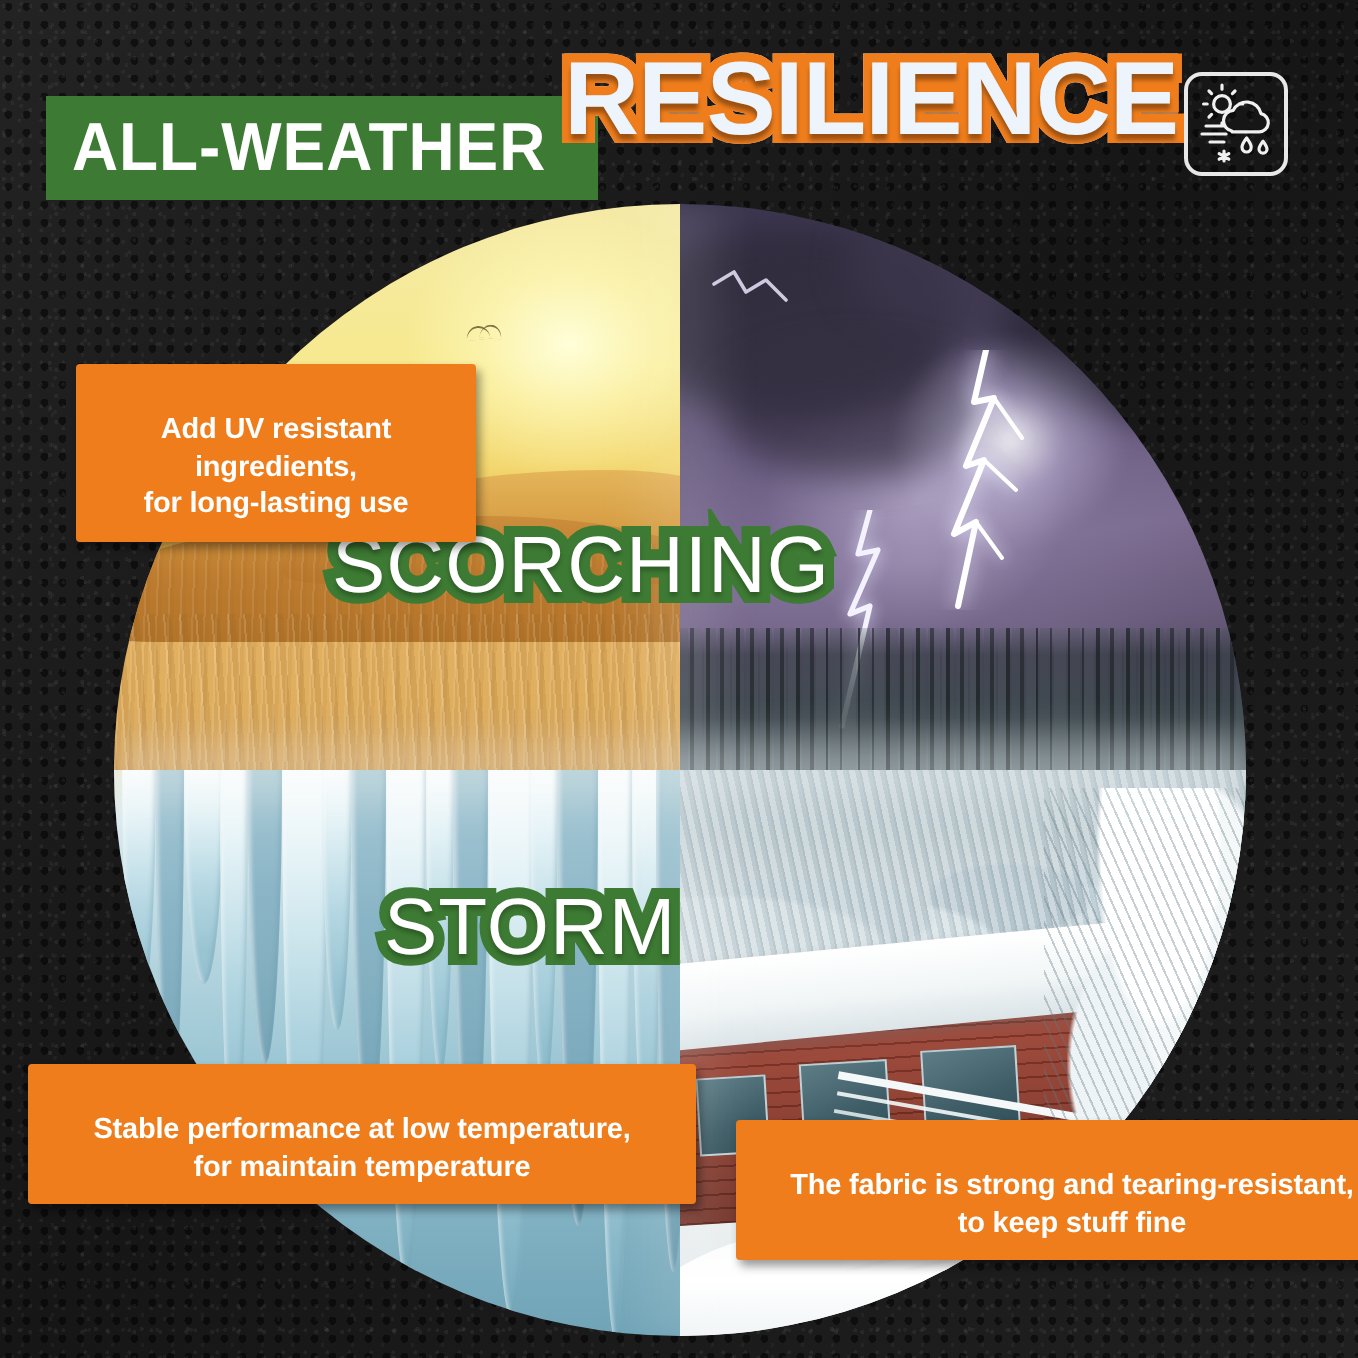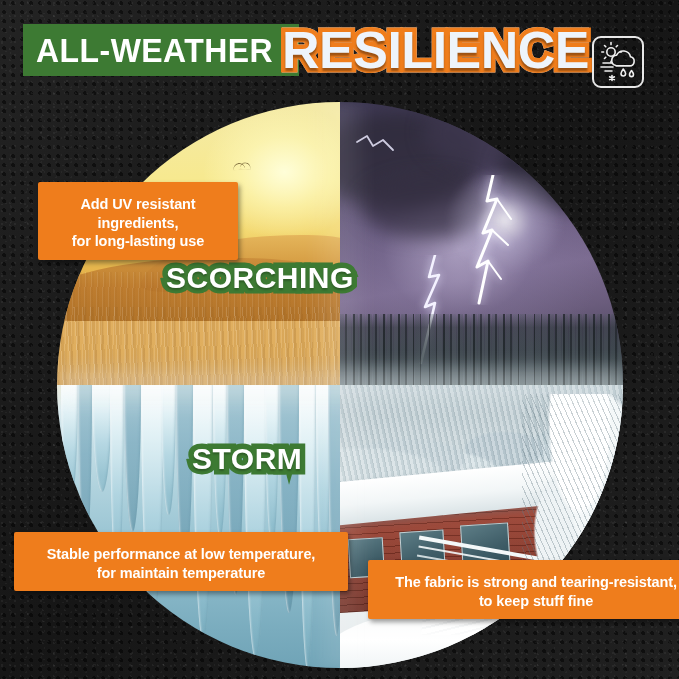--- a/index.html
+++ b/index.html
@@ -29,21 +29,21 @@
   
   .header {
     position: absolute;
     left: 0; top: 0;
     width: 679px;
     height: 108px;
   }
   .hdr-green-bar {
     position: absolute;
     left: 23px;
-    top: 24px;
+    top: 48px;
     height: 52px;
     padding: 0 11px 0 13px;
     background: #3d7a33;
     display: flex;
     align-items: center;
     box-sizing: border-box;
   }
   .hdr-green-text {
     font-size: 34px;
     font-weight: bold;
@@ -388,37 +388,37 @@
 
   
   .chip {
     position: absolute;
     background: #ef7d1c;
     color: #ffffff;
     font-size: 14.5px;
     font-weight: bold;
     line-height: 1.28;
     text-align: center;
-    padding: 13px 12px 9px;
+    padding: 24px 12px 9px;
     box-sizing: border-box;
     border-radius: 2px;
     box-shadow: 2px 3px 5px rgba(0,0,0,0.4);
     letter-spacing: -0.1px;
     white-space: pre-line;
   }
   .chip-tl { left: 38px;  top: 182px; width: 200px; }
   .chip-tr { left: 398px; top: 182px; width: 252px; }
   .chip-bl { left: 14px;  top: 532px; width: 334px; }
   .chip-br { left: 368px; top: 560px; width: 336px; }
 
   
   .qtitle {
     position: absolute;
-    font-size: 30px;
-    font-weight: bold;
+    font-size: 40px;
+    font-weight: normal;
     line-height: 1;
     color: #ffffff;
     -webkit-text-stroke: 11px #3d7a33;
     paint-order: stroke fill;
     letter-spacing: 0.5px;
     white-space: nowrap;
     text-shadow: 0 2px 2px rgba(0,0,0,0.25);
   }
   .qt-scorching { left: 166px; top: 263px; }
   .qt-storm     { left: 401px; top: 263px; }

